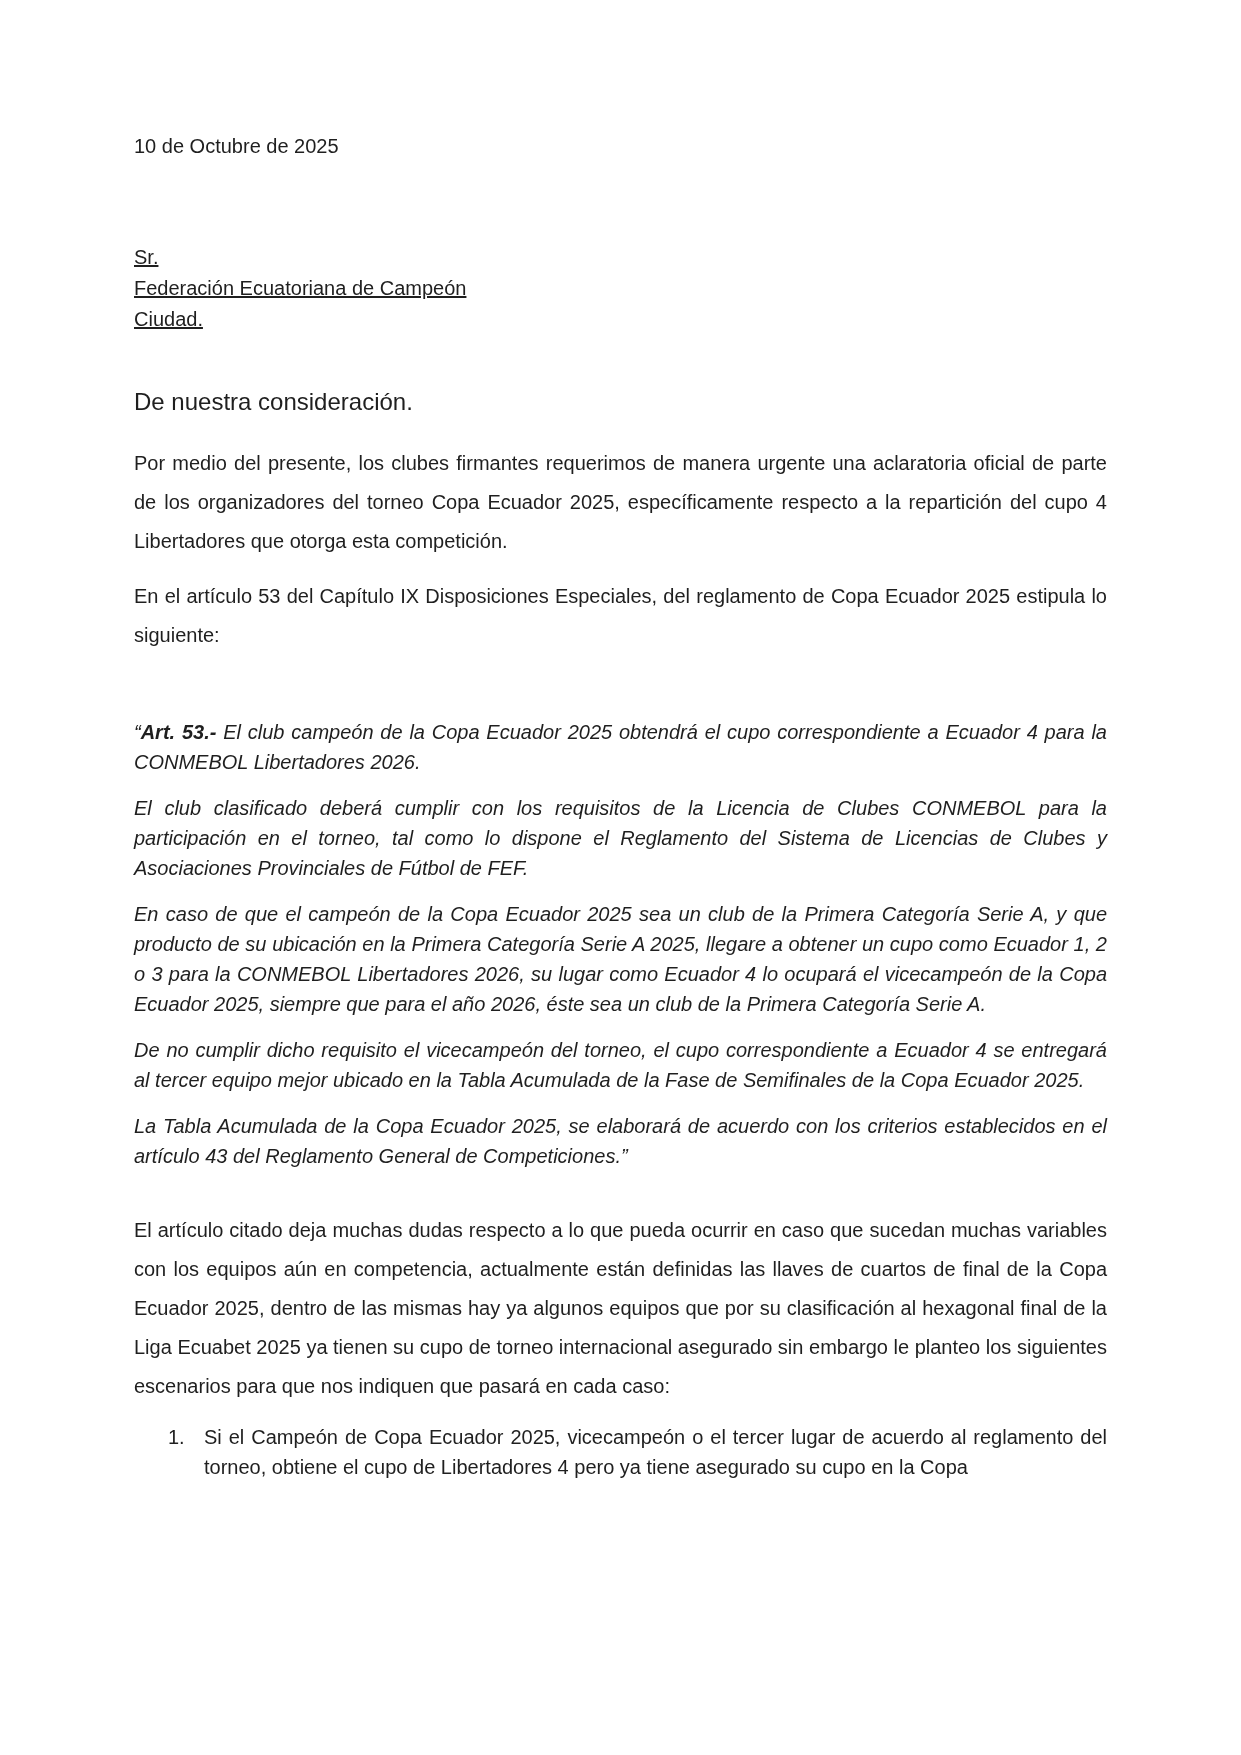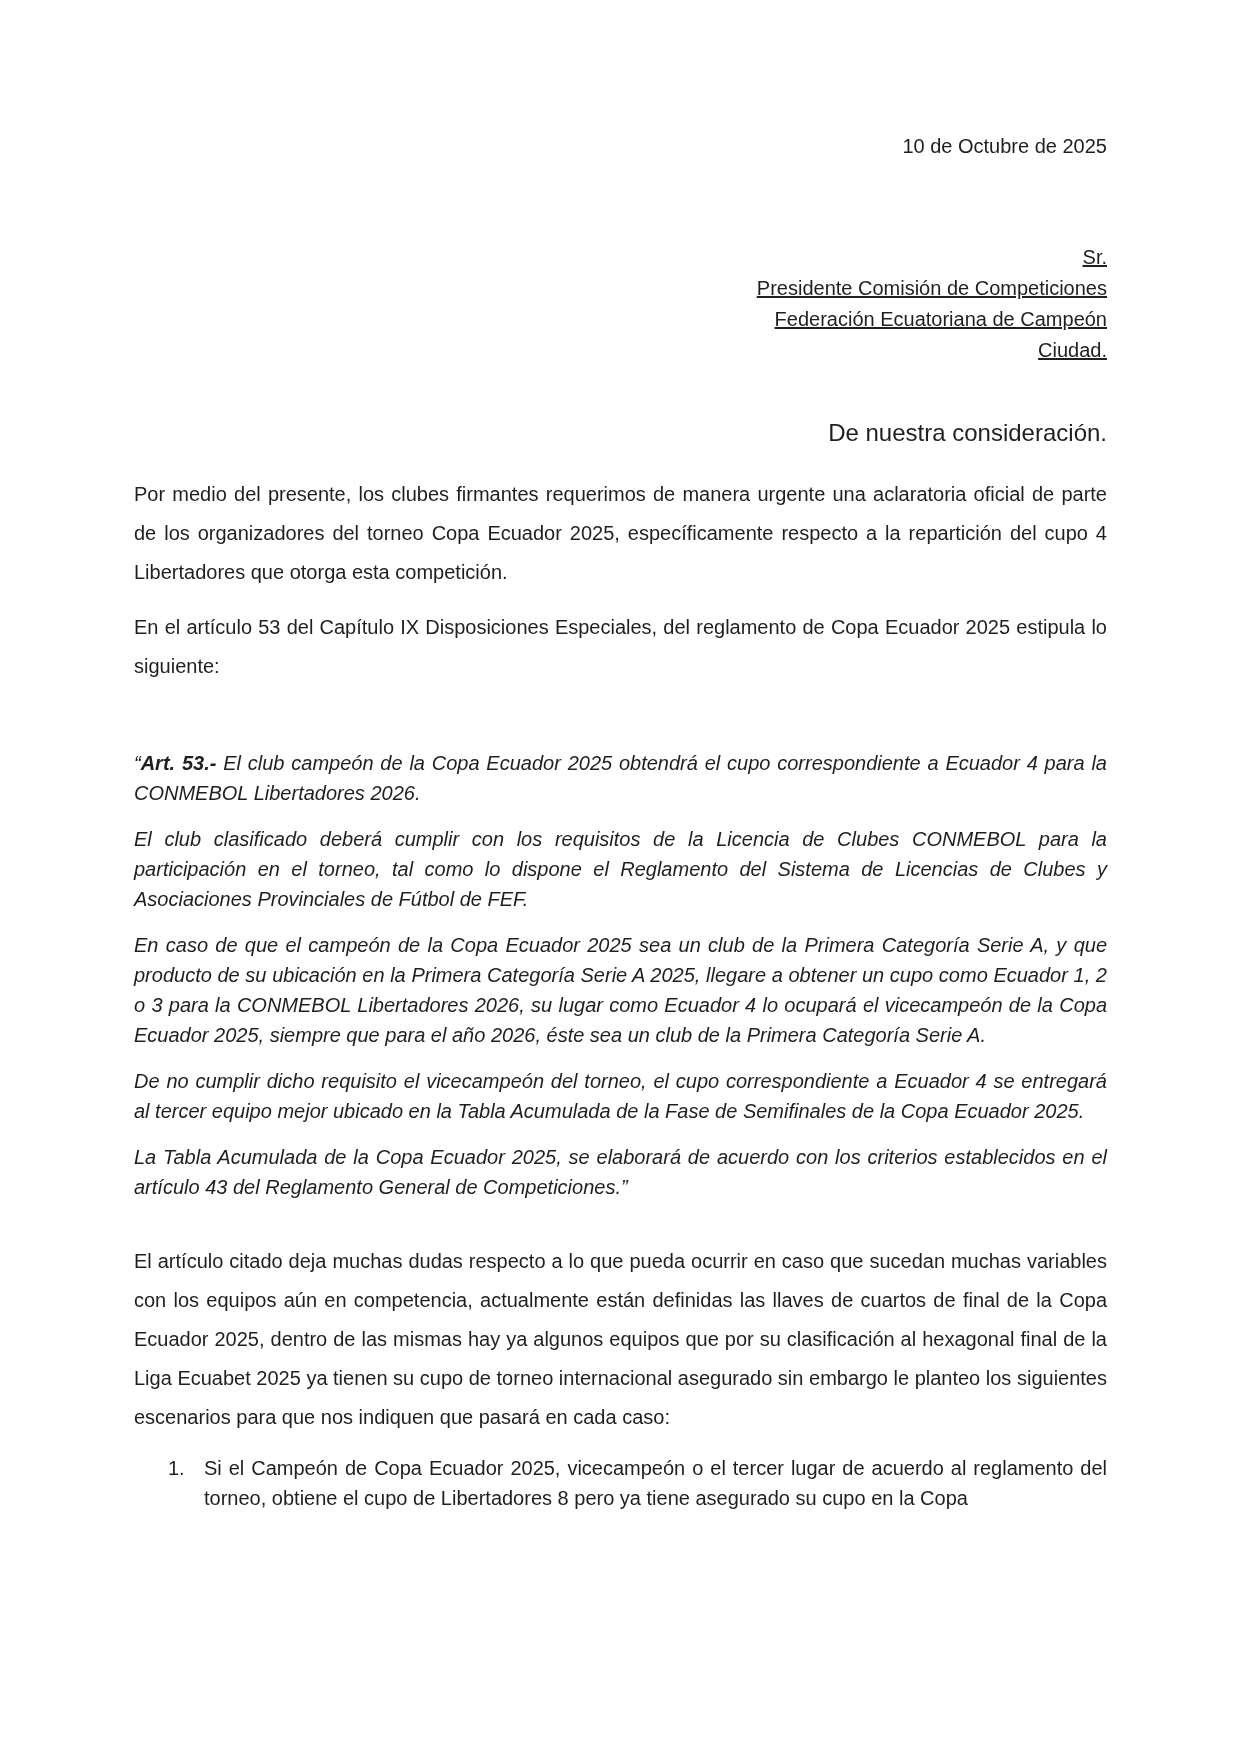--- a/index.html
+++ b/index.html
@@ -15,21 +15,21 @@
     color: #1f1f1f;
     overflow: hidden;
   }
   .page {
     box-sizing: border-box;
     width: 1241px;
     height: 1755px;
     padding: 131px 134px 0 134px;
     background: #ffffff;
   }
-  p { margin: 0; text-align: right; }
+  p { margin: 0; }
 
   .date-line {
     font-size: 20px;
     line-height: 31px;
     margin-bottom: 80px;
   }
   .address-block p {
     font-size: 20px;
     line-height: 31px;
   }
@@ -85,21 +85,20 @@
 </style>
 </head>
 <body>
 
 <div class="page">
 
   <p class="date-line">10 de Octubre de 2025</p>
 
   <div class="address-block">
     <p>Sr.</p>
-    <p>Presidente Comisión de Competiciones</p>
     <p>Federación Ecuatoriana de Campeón</p>
     <p>Ciudad.</p>
   </div>
 
   <p class="greeting">De nuestra consideración.</p>
 
   <p class="para">Por medio del presente, los clubes firmantes requerimos de manera urgente una aclaratoria oficial de parte de los organizadores del torneo Copa Ecuador 2025, específicamente respecto a la repartición del cupo 4 Libertadores que otorga esta competición.</p>
   <p class="para">En el artículo 53 del Capítulo IX Disposiciones Especiales, del reglamento de Copa Ecuador 2025 estipula lo siguiente:</p>
 
   <div class="quote-block">
@@ -108,17 +107,17 @@
     <p class="q-para">En caso de que el campeón de la Copa Ecuador 2025 sea un club de la Primera Categoría Serie A, y que producto de su ubicación en la Primera Categoría Serie A 2025, llegare a obtener un cupo como Ecuador 1, 2 o 3 para la CONMEBOL Libertadores 2026, su lugar como Ecuador 4 lo ocupará el vicecampeón de la Copa Ecuador 2025, siempre que para el año 2026, éste sea un club de la Primera Categoría Serie A.</p>
     <p class="q-para">De no cumplir dicho requisito el vicecampeón del torneo, el cupo correspondiente a Ecuador 4 se entregará al tercer equipo mejor ubicado en la Tabla Acumulada de la Fase de Semifinales de la Copa Ecuador 2025.</p>
     <p class="q-para">La Tabla Acumulada de la Copa Ecuador 2025, se elaborará de acuerdo con los criterios establecidos en el artículo 43 del Reglamento General de Competiciones.”</p>
   </div>
 
   <p class="para analysis">El artículo citado deja muchas dudas respecto a lo que pueda ocurrir en caso que sucedan muchas variables con los equipos aún en competencia, actualmente están definidas las llaves de cuartos de final de la Copa Ecuador 2025, dentro de las mismas hay ya algunos equipos que por su clasificación al hexagonal final de la Liga Ecuabet 2025 ya tienen su cupo de torneo internacional asegurado sin embargo le planteo los siguientes escenarios para que nos indiquen que pasará en cada caso:</p>
 
   <div class="scenario-list">
     <div class="scenario-item">
       <span class="scenario-num">1.</span>
-      <span class="scenario-text">Si el Campeón de Copa Ecuador 2025, vicecampeón o el tercer lugar de acuerdo al reglamento del torneo, obtiene el cupo de Libertadores 8 pero ya tiene asegurado su cupo en la Copa</span>
+      <span class="scenario-text">Si el Campeón de Copa Ecuador 2025, vicecampeón o el tercer lugar de acuerdo al reglamento del torneo, obtiene el cupo de Libertadores 4 pero ya tiene asegurado su cupo en la Copa</span>
     </div>
   </div>
 
 </div>
 
 </body></html>

